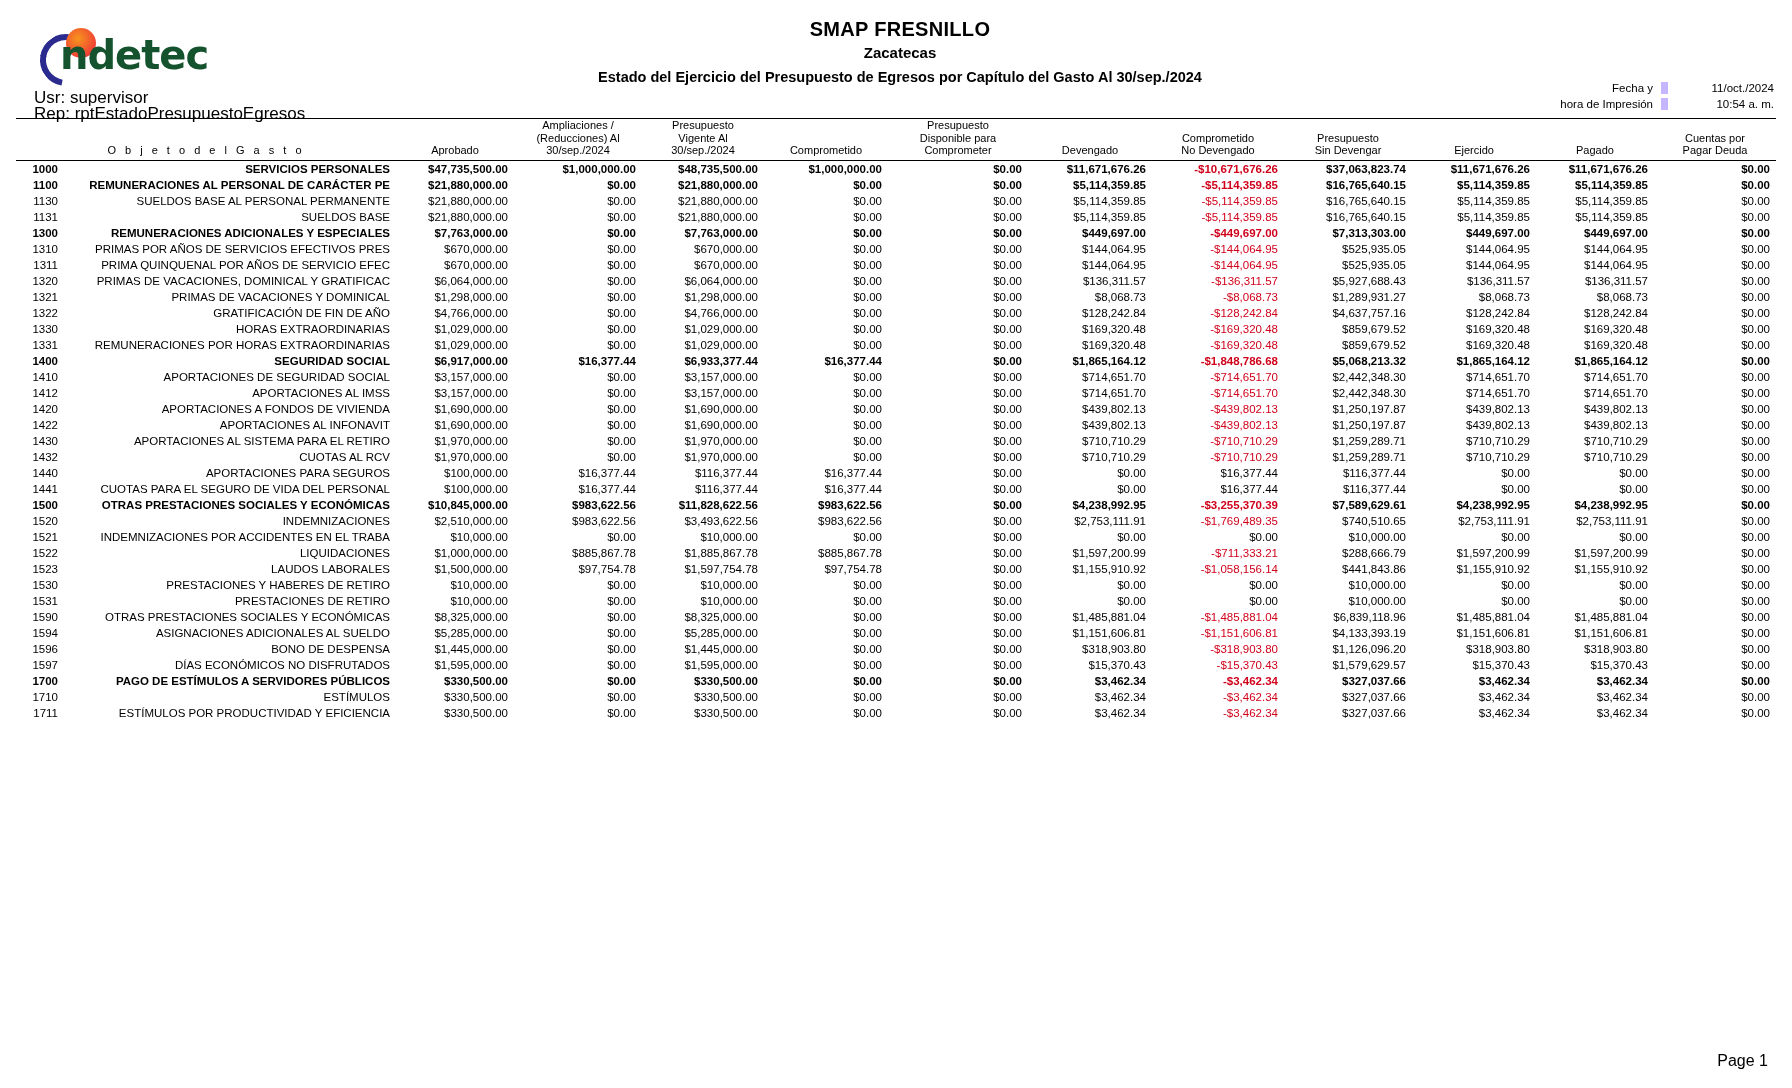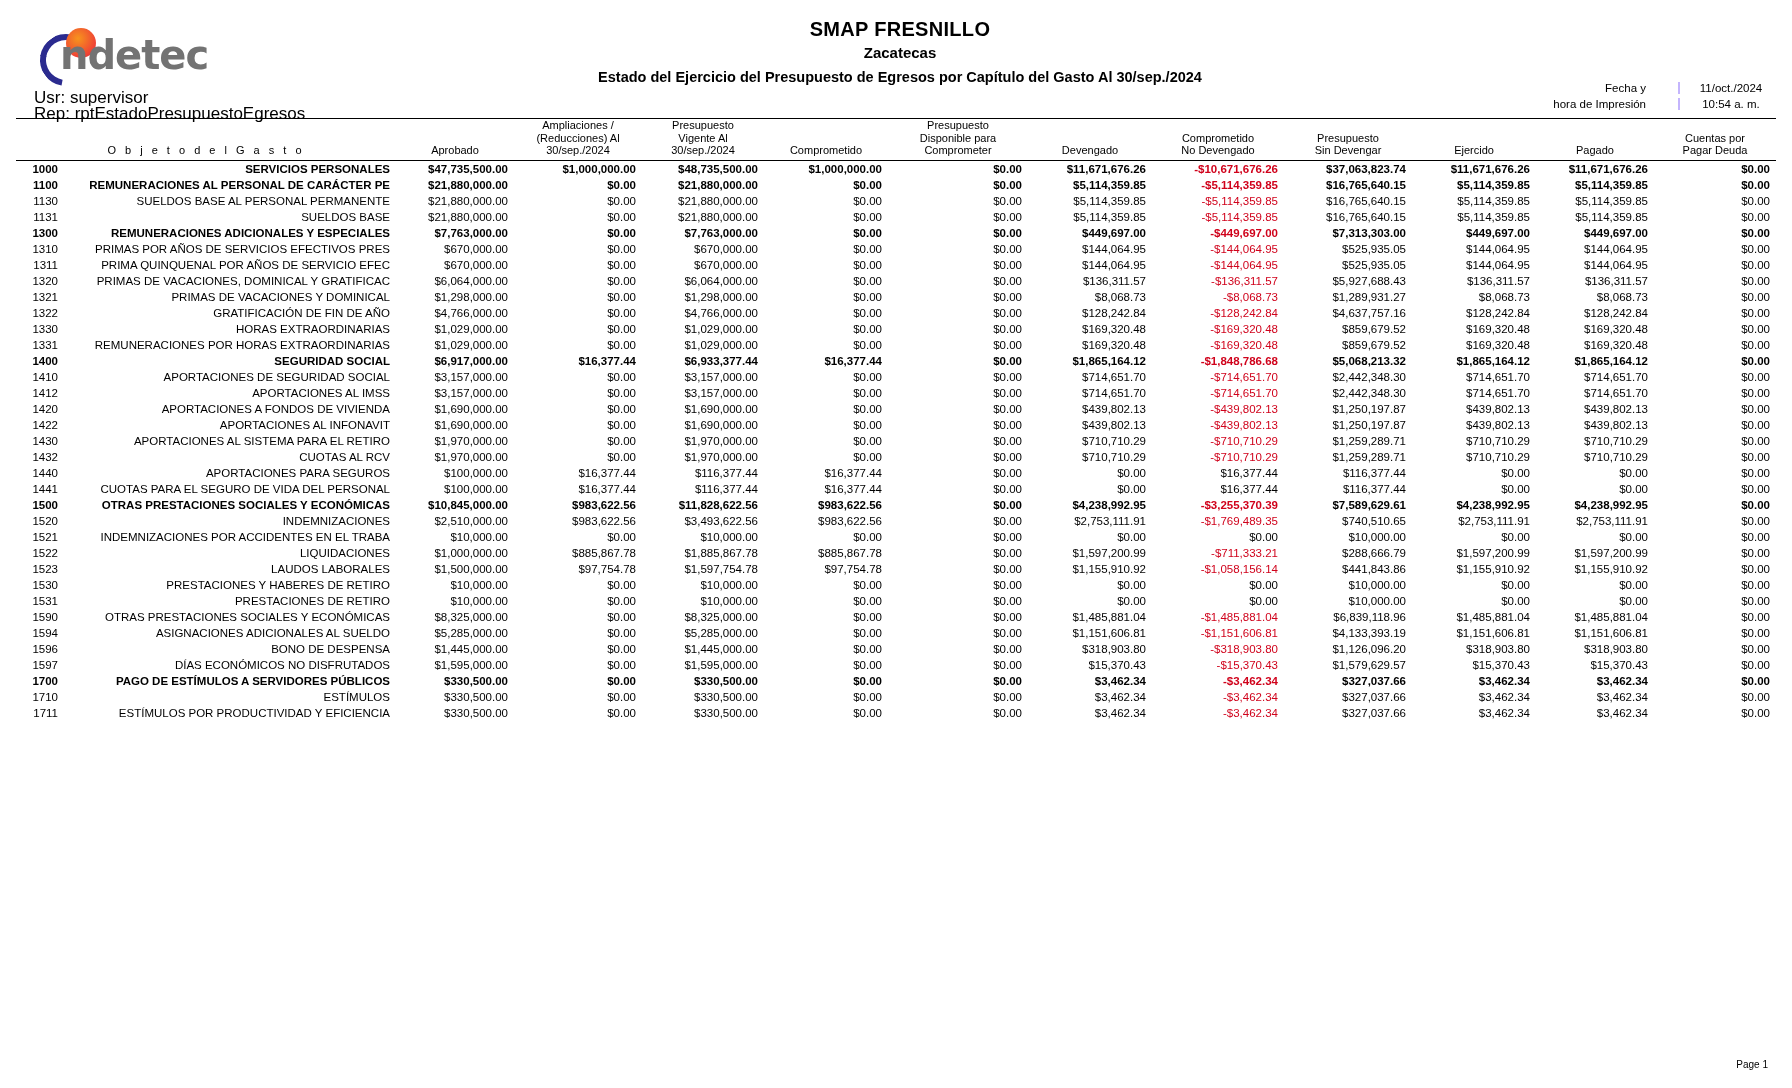--- a/index.html
+++ b/index.html
@@ -31,21 +31,21 @@
     position: absolute;
     left: 32px;
     top: 28px;
     width: 200px;
     height: 54px;
   }
   .logo-text {
     font-family: "DejaVu Sans", sans-serif;
     font-size: 40px;
     font-weight: bold;
-    color: #737373;
+    color: #14532d;
     letter-spacing: -1px;
     position: absolute;
     left: 28px;
     top: 4px;
   }
   .logo-dot {
     position: absolute;
     left: 34px;
     top: 0px;
     width: 30px;
@@ -101,30 +101,29 @@
     right: 18px;
     top: 82px;
     font-size: 11.5px;
     text-align: right;
   }
   .meta-row {
     display: flex;
     justify-content: flex-end;
     align-items: baseline;
     margin-bottom: 4px;
-    gap: 24px;
   }
   .meta-label {
     padding-right: 8px;
   }
   .meta-value {
-    border-left: 2px solid #c4b5fd;
-    padding-left: 8px;
+    border-left: 7px solid #c4b5fd;
+    padding-left: 20px;
     min-width: 86px;
-    text-align: center;
+    text-align: right;
   }
 
   
   table.report {
     width: 1760px;
     margin: 0 16px;
     border-collapse: collapse;
     table-layout: fixed;
   }
   table.report thead th {
@@ -173,21 +172,21 @@
   tr.lvl-det td { font-weight: normal; }
   td.neg { color: #d0021b; }
   tr.lvl-cap td.neg, tr.lvl-con td.neg { color: #d0021b; font-weight: bold; }
   td.c-desc.indent1 { padding-left: 8px; }
   td.c-desc.indent2 { padding-left: 14px; }
 
   .page-num {
     position: absolute;
     right: 24px;
     bottom: 18px;
-    font-size: 10px;
+    font-size: 16px;
   }
 </style>
 </head>
 <body>
 
 <div class="page">
 
   <div class="header">
     <div class="logo">
       <div class="logo-swirl"></div>

